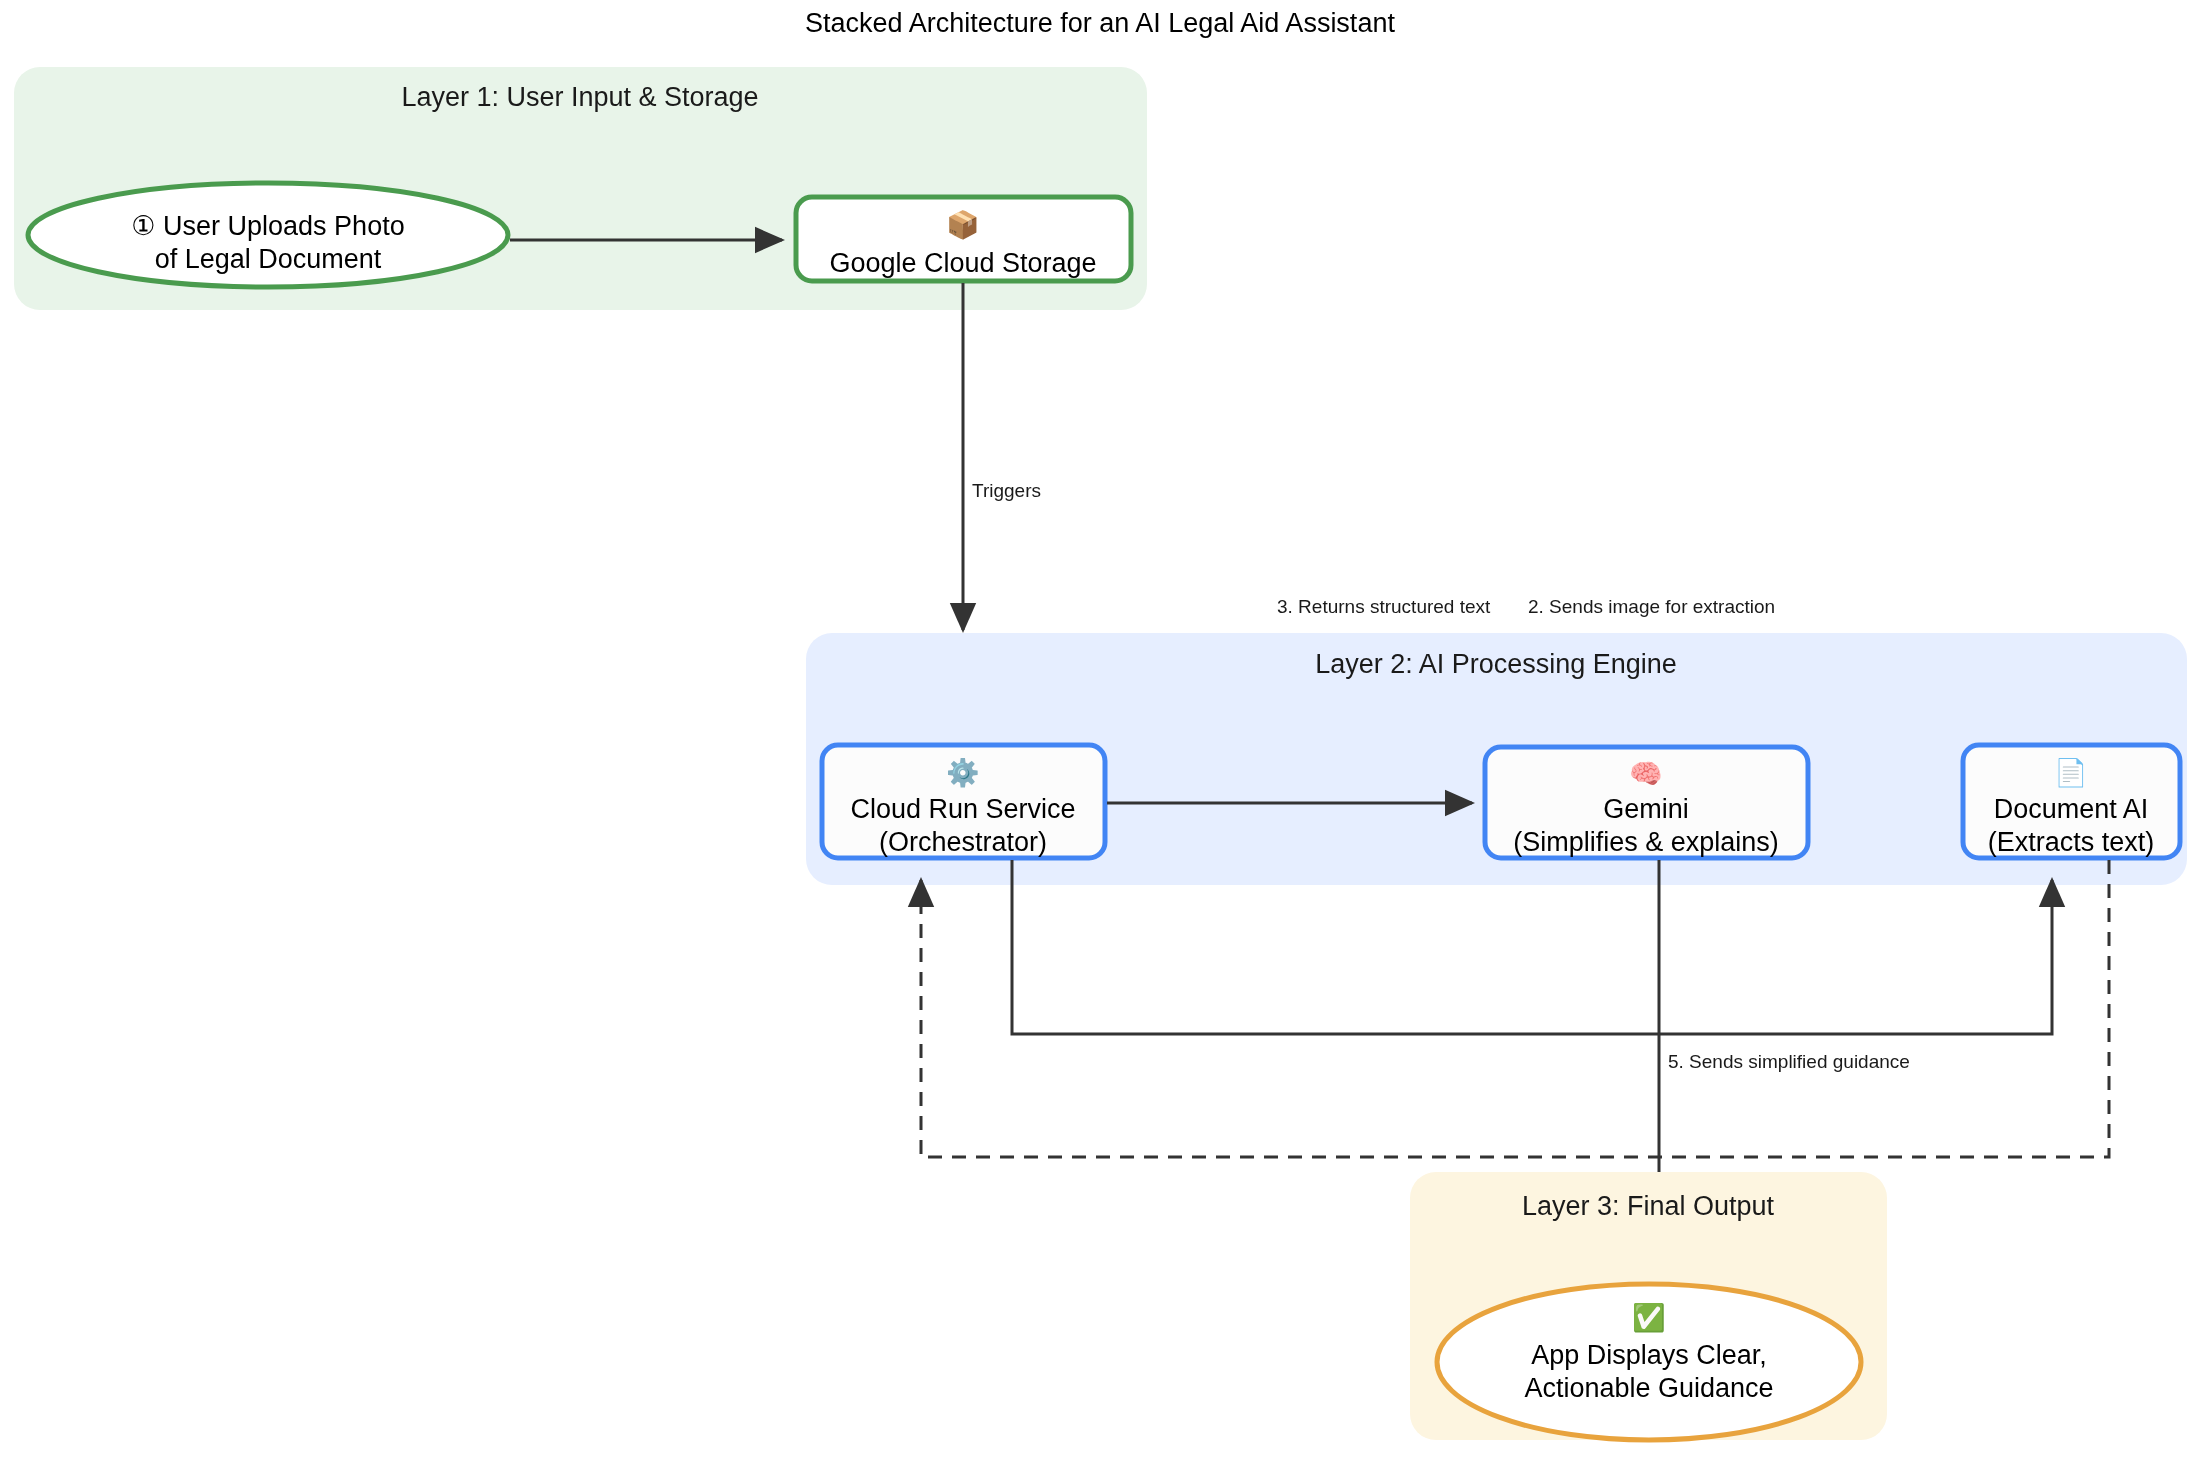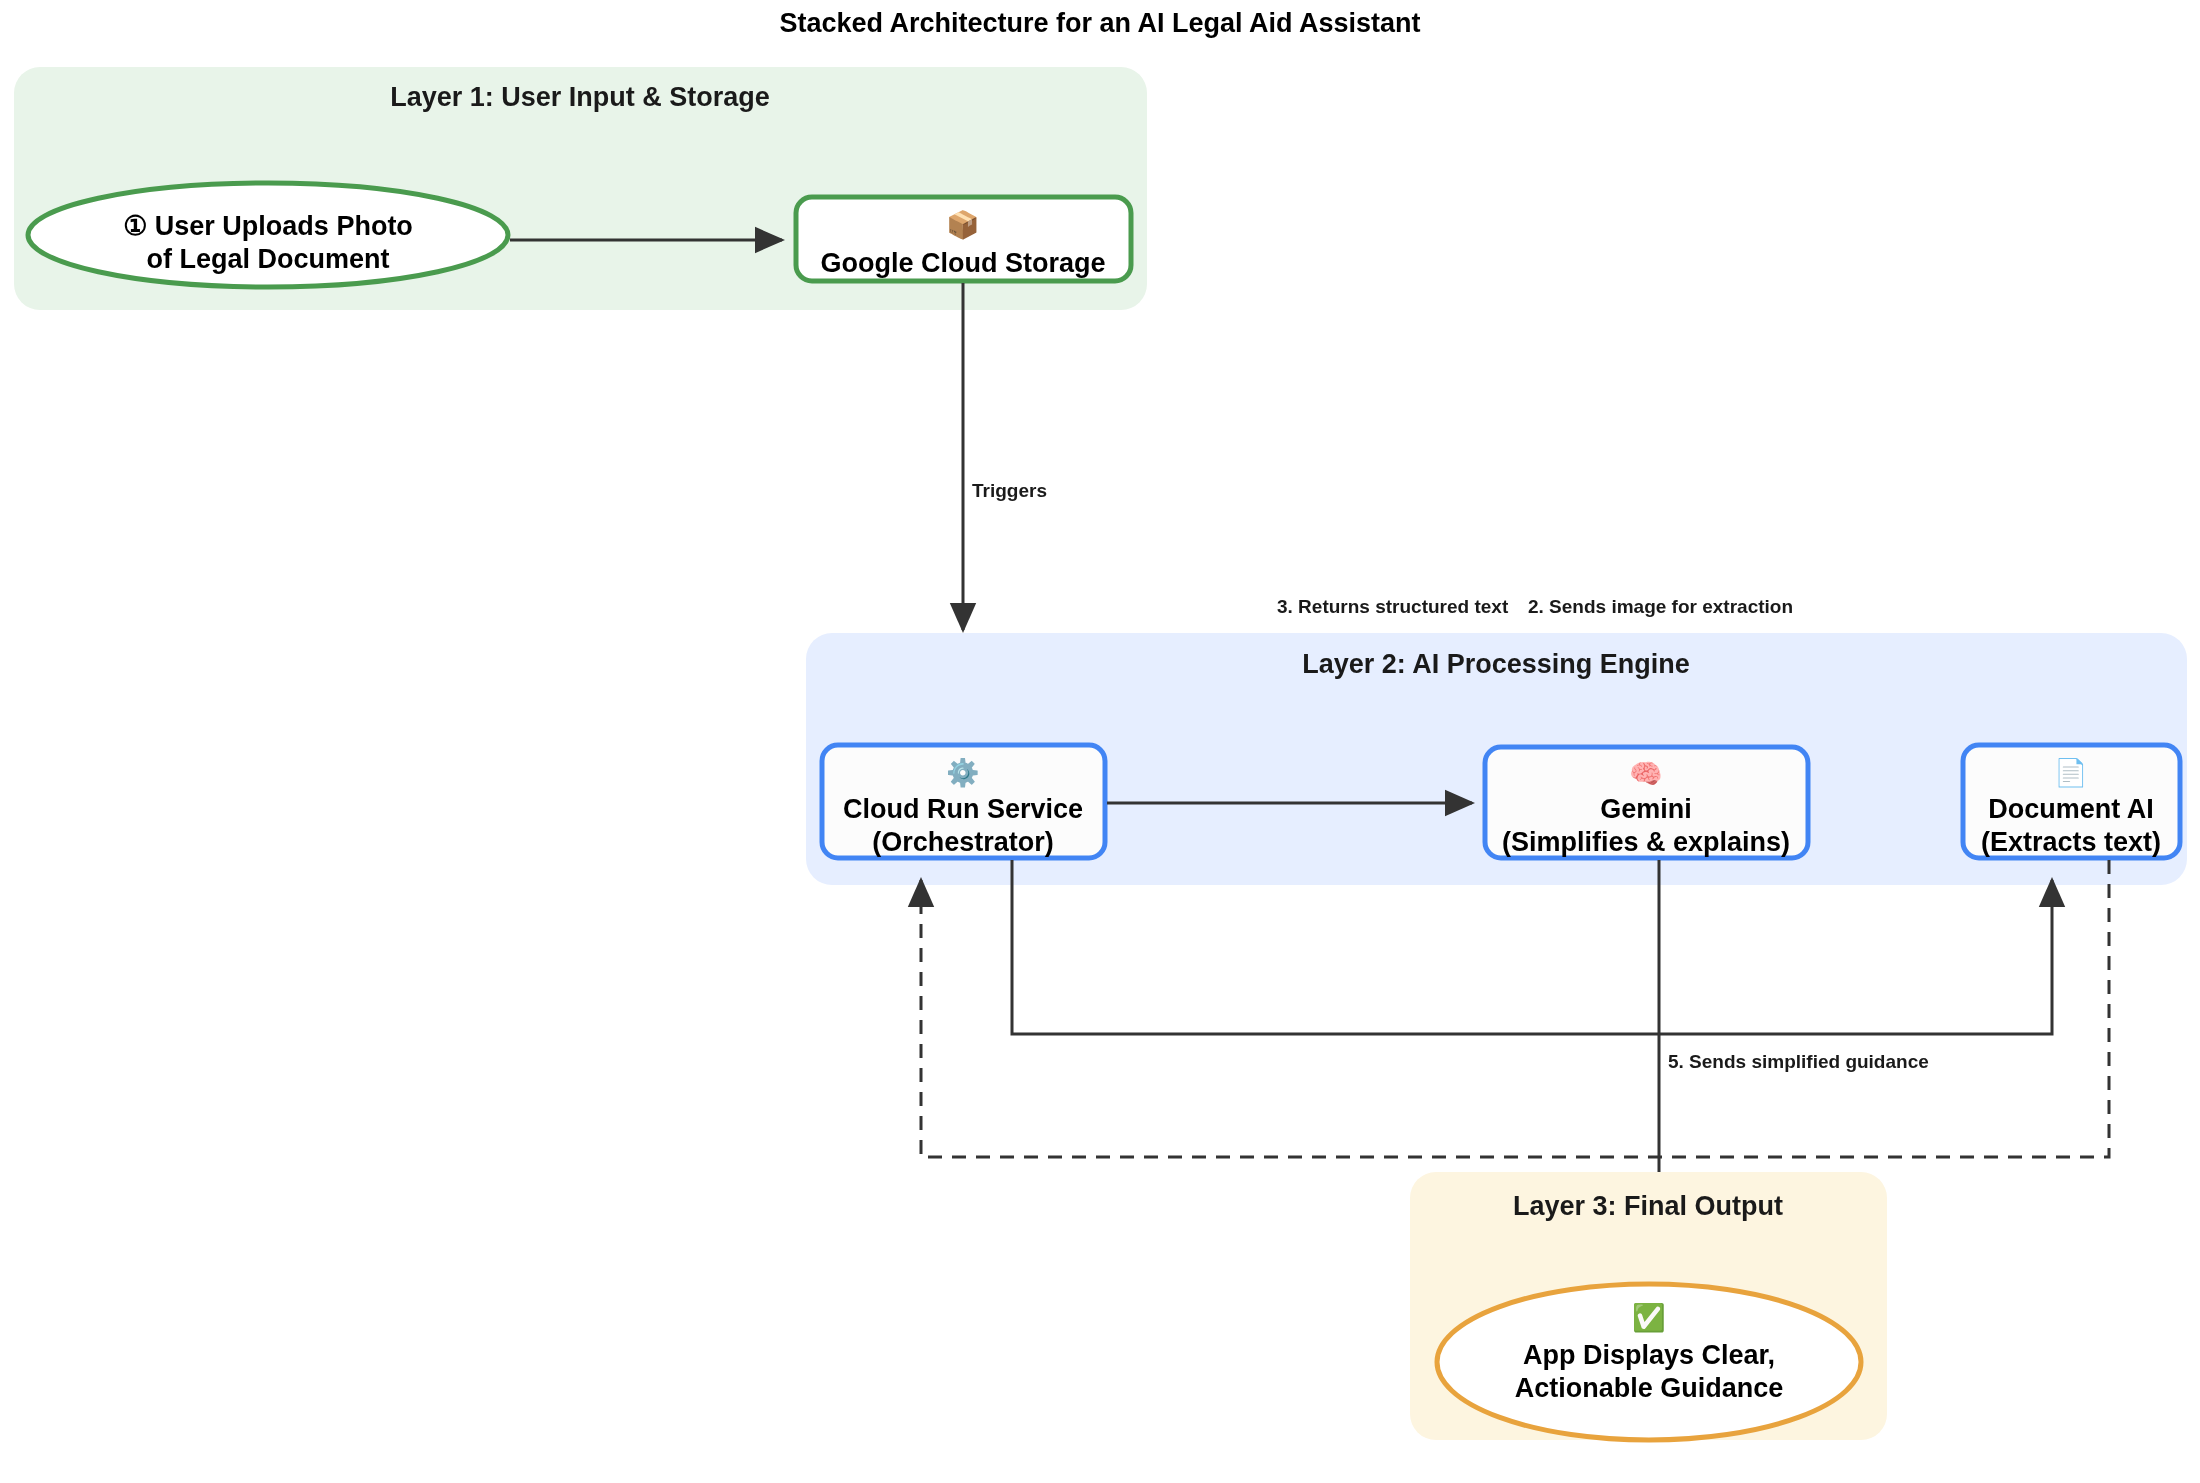--- a/index.html
+++ b/index.html
@@ -10,21 +10,20 @@
   body {
     width: 2200px;
     height: 1483px;
     font-family: "Liberation Sans", sans-serif;
     overflow: hidden;
   }
   #diagram-root {
     position: relative;
     width: 1916px;
     height: 1483px;
-    font-weight: bold;
   }
   svg#diagram-svg {
     position: absolute;
     top: 0;
     left: 0;
     width: 2200px;
     height: 1483px;
   }
   .diagram-title {
     font-size: 27px;

